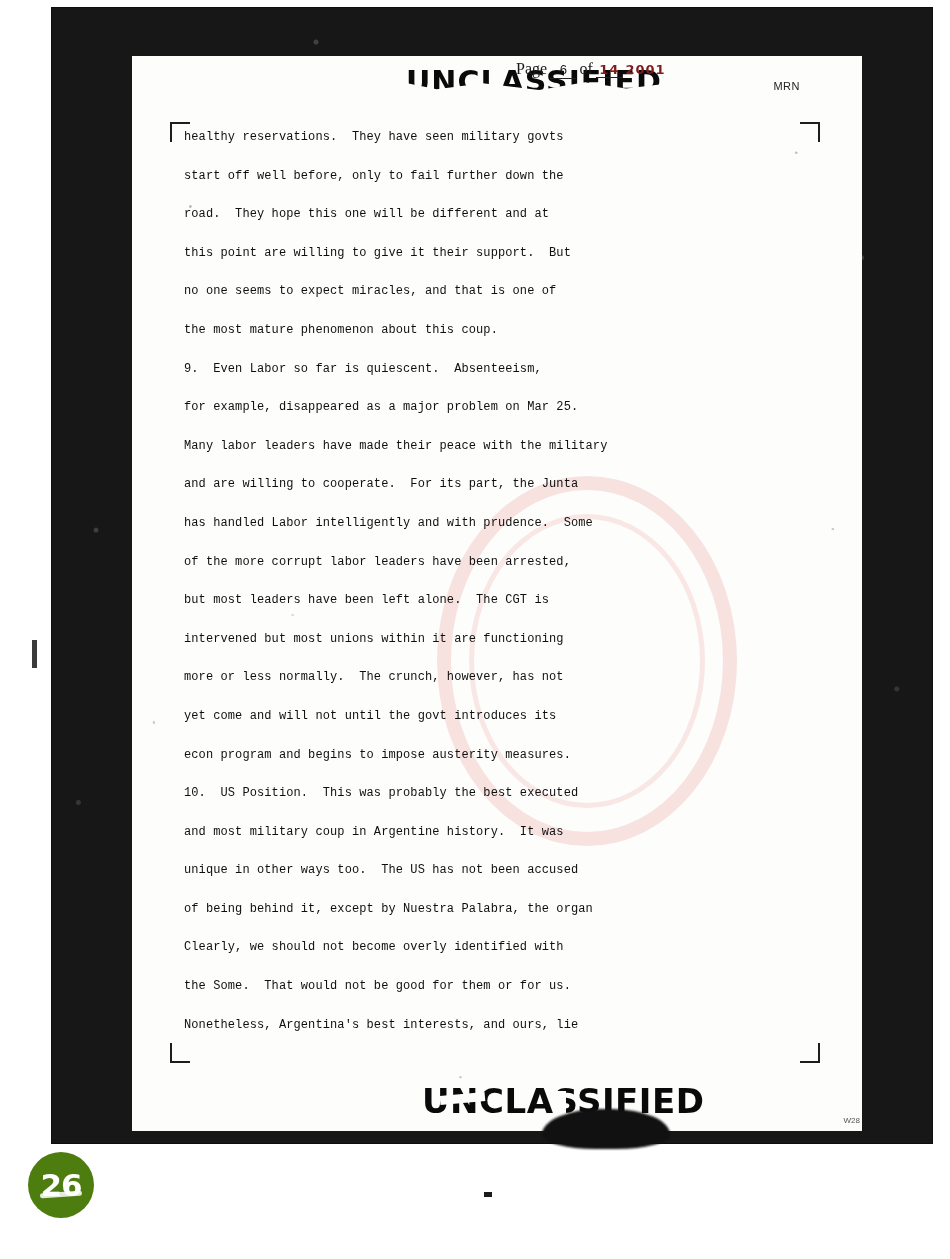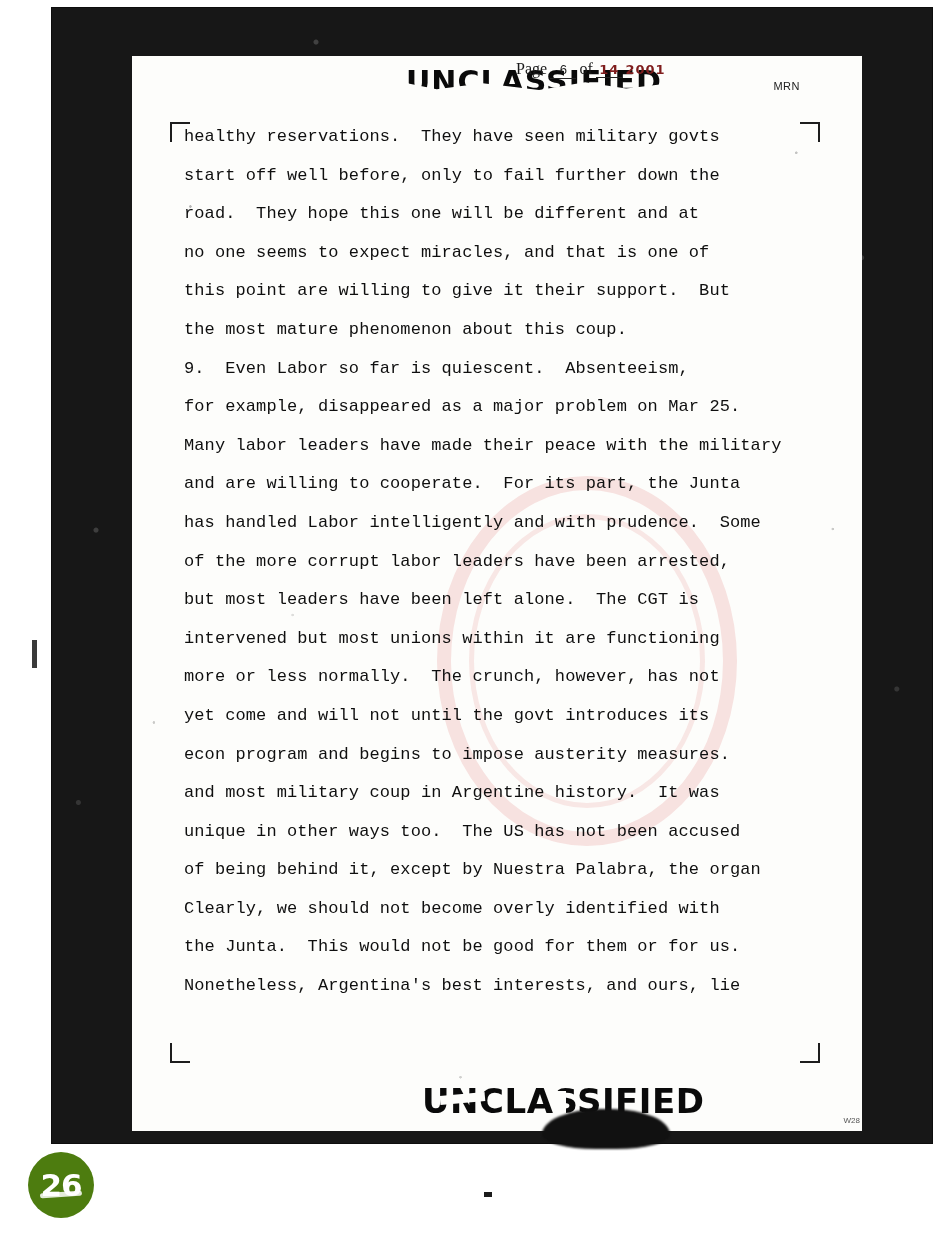--- a/index.html
+++ b/index.html
@@ -155,21 +155,21 @@
   .crop.bl { left: 38px;  bottom: 68px; border-left-width: 2px; border-bottom-width: 2px; }
   .crop.br { right: 42px; bottom: 68px; border-right-width: 2px; border-bottom-width: 2px; }
 
   
   .body-text {
     position: absolute;
     left: 52px;
     top: 62px;
     width: 645px;
     font-family: "Liberation Mono", "DejaVu Sans Mono", monospace;
-    font-size: 17px;
+    font-size: 12px;
     line-height: 38.6px;
     color: #0f0f0f;
     letter-spacing: 0.1px;
   }
   .body-text p {
     margin: 0;
     white-space: pre;
   }
 
   
@@ -310,39 +310,40 @@
 
     <div class="crop tl"></div>
     <div class="crop tr"></div>
     <div class="crop bl"></div>
     <div class="crop br"></div>
 
     <div class="body-text">
       <p>healthy reservations.  They have seen military govts</p>
       <p>start off well before, only to fail further down the</p>
       <p>road.  They hope this one will be different and at</p>
+      <p>this point are willing to give it their support.  But</p>
       <p>no one seems to expect miracles, and that is one of</p>
-      <p>this point are willing to give it their support.  But</p>
       <p>the most mature phenomenon about this coup.</p>
       <p>9.  Even Labor so far is quiescent.  Absenteeism,</p>
       <p>for example, disappeared as a major problem on Mar 25.</p>
       <p>Many labor leaders have made their peace with the military</p>
       <p>and are willing to cooperate.  For its part, the Junta</p>
       <p>has handled Labor intelligently and with prudence.  Some</p>
       <p>of the more corrupt labor leaders have been arrested,</p>
       <p>but most leaders have been left alone.  The CGT is</p>
       <p>intervened but most unions within it are functioning</p>
       <p>more or less normally.  The crunch, however, has not</p>
       <p>yet come and will not until the govt introduces its</p>
       <p>econ program and begins to impose austerity measures.</p>
+      <p>10.  US Position.  This was probably the best executed</p>
       <p>and most military coup in Argentine history.  It was</p>
       <p>unique in other ways too.  The US has not been accused</p>
       <p>of being behind it, except by Nuestra Palabra, the organ</p>
       <p>Clearly, we should not become overly identified with</p>
-      <p>the Junta.  This would not be good for them or for us.</p>
+      <p>the Some.  That would not be good for them or for us.</p>
       <p>Nonetheless, Argentina's best interests, and ours, lie</p>
     </div>
 
     <div class="unclass-bottom">
       <span>UNCLASSIFIED</span>
       <span class="strike"></span>
       <span class="strike2"></span>
     </div>
     <div class="smudge"></div>
 

